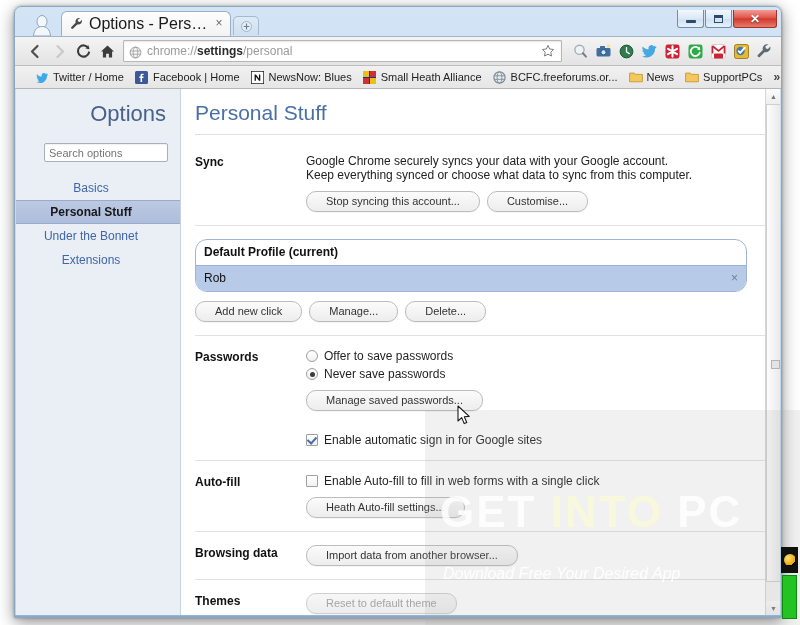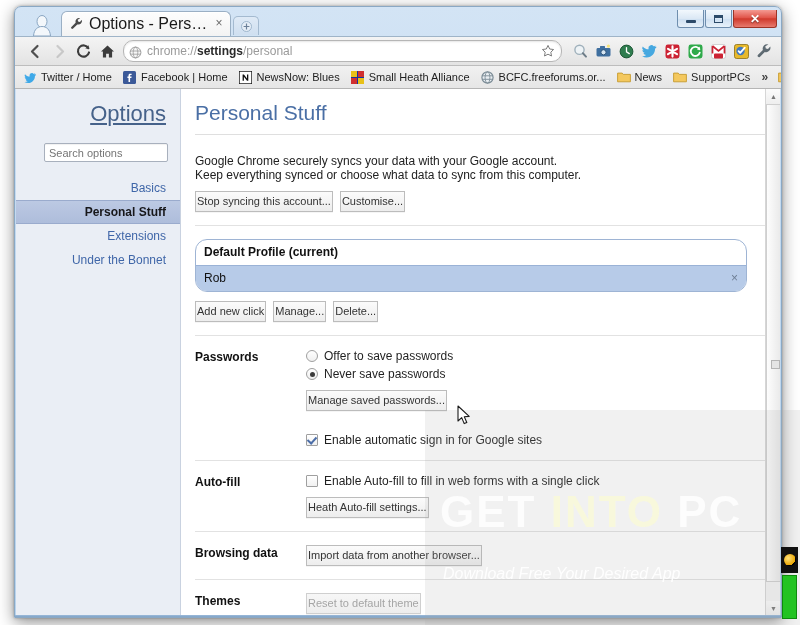--- a/index.html
+++ b/index.html
@@ -125,21 +125,21 @@
     flex: 0 0 auto;
   }
   .navbtn.disabled { opacity: 0.35; }
 
   #omnibox {
     flex: 1 1 auto;
     height: 22px;
     margin: 0 6px 0 4px;
     background: #ffffff;
     border: 1px solid #b6b6b6;
-    border-radius: 10px;
+    border-radius: 1px;
     box-shadow: inset 0 1px 2px rgba(0,0,0,0.10);
     display: flex; align-items: center;
     padding: 0 4px 0 5px;
     box-sizing: border-box;
     position: relative;
     min-width: 100px;
   }
   #page-icon { width: 13px; height: 13px; margin-right: 5px; flex:0 0 13px;}
   #url-text {
     font-size: 12px; color: #9a9a9a;
@@ -160,21 +160,21 @@
   }
 
   
   #bookmarks {
     position: absolute; left: 0; top: 59px;
     width: 100%; height: 23px;
     background: linear-gradient(to bottom, #f1f1f1 0%, #e6e6e6 100%);
     border-bottom: 1px solid #b5b5b5;
     box-sizing: border-box;
     display: flex; align-items: center;
-    padding: 0 4px 0 8px;
+    padding: 0 4px 0 20px;
     font-size: 11px;
   }
   .bm {
     display: flex; align-items: center;
     margin-right: 11px;
     white-space: nowrap;
     flex: 0 0 auto;
   }
   .bm-ico { width: 14px; height: 14px; margin-right: 4px; flex:0 0 14px;
             display:flex;align-items:center;justify-content:center;}
@@ -204,39 +204,38 @@
     border-right: 1px solid #c9d2e0;
     box-sizing: border-box;
     padding-top: 12px;
   }
   #sidebar-title {
     font-size: 22px; color: #46628a;
     text-align: right;
     padding: 0 14px 0 0;
     margin-bottom: 16px;
     font-weight: normal;
-    text-decoration: underline;
   }
   #search-options {
     display: block;
     width: 124px; height: 19px;
     margin: 0 12px 14px auto;
     border: 1px solid #a8b0bd;
     border-radius: 2px;
     background: #ffffff;
     font-size: 11px;
     color: #8d8d8d;
     padding: 0 4px;
     box-sizing: border-box;
     font-family: "Liberation Sans", sans-serif;
     box-shadow: inset 0 1px 1px rgba(0,0,0,0.06);
   }
   .nav-item {
     display: block;
-    text-align: right;
+    text-align: center;
     font-size: 12px;
     color: #3f66a8;
     padding: 5px 14px 5px 0;
     line-height: 14px;
   }
   .nav-item.active {
     background: linear-gradient(to bottom, #bcc9e3 0%, #aebddb 100%);
     color: #17171a;
     font-weight: bold;
     border-top: 1px solid #9aabcd;
@@ -272,22 +271,22 @@
   }
   .sec-body { flex: 1 1 auto; min-width: 0; }
   .sec-text { font-size: 12px; color: #222222; line-height: 14px; }
 
   .btnrow { margin-top: 9px; display: flex; gap: 7px; }
   .btn {
     font-family: "Liberation Sans", sans-serif;
     font-size: 11px; color: #333333;
     background: linear-gradient(to bottom, #fbfbfb 0%, #ededed 100%);
     border: 1px solid #bcbcbc;
-    border-radius: 0;
-    padding: 3px 1px;
+    border-radius: 10px;
+    padding: 3px 19px;
     line-height: 13px;
     box-shadow: 0 1px 0 rgba(0,0,0,0.04);
   }
   .btn.disabled { color: #a5a5a5; border-color: #cfcfcf;
     background: linear-gradient(to bottom, #f7f7f7 0%, #ededed 100%); }
 
   
   #users-box {
     border: 1px solid #9eb4d4;
     border-radius: 12px;
@@ -674,32 +673,33 @@
 
           <input id="search-options" type="text" placeholder="Search options" style="">
 
           <div class="nav-item">
             <span>Basics</span>
           </div>
           <div class="nav-item active">
             <span>Personal Stuff</span>
           </div>
           <div class="nav-item">
+            <span>Under the Bonnet</span>
+          </div>
+          <div class="nav-item">
             <span>Extensions</span>
           </div>
-          <div class="nav-item">
-            <span>Under the Bonnet</span>
-          </div>
         </div>
 
         <div id="content">
 
           <div id="content-title">Personal Stuff</div>
 
           <div class="section">
+            <div class="sec-label">Sync</div>
             <div class="sec-body">
               <div class="sec-text">Google Chrome securely syncs your data with your Google account.</div>
               <div class="sec-text">Keep everything synced or choose what data to sync from this computer.</div>
               <div class="btnrow">
                 <button class="btn">Stop syncing this account...</button>
                 <button class="btn">Customise...</button>
               </div>
             </div>
           </div>
 

